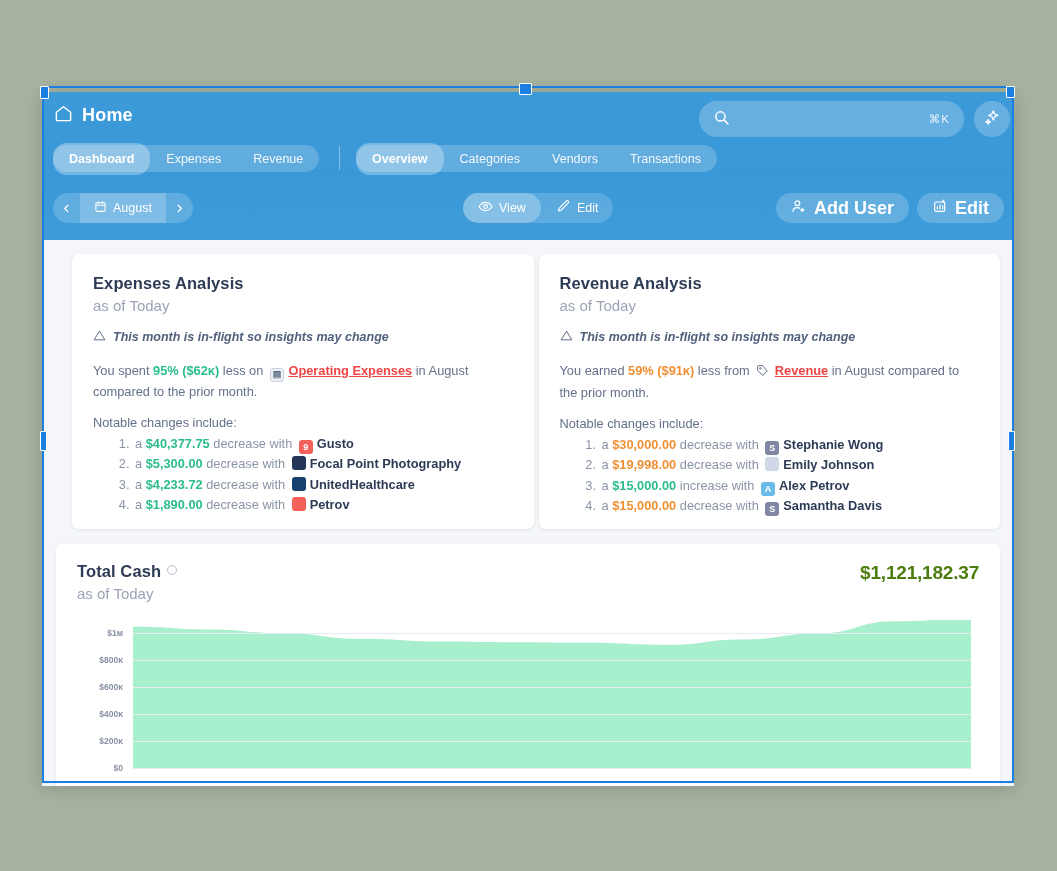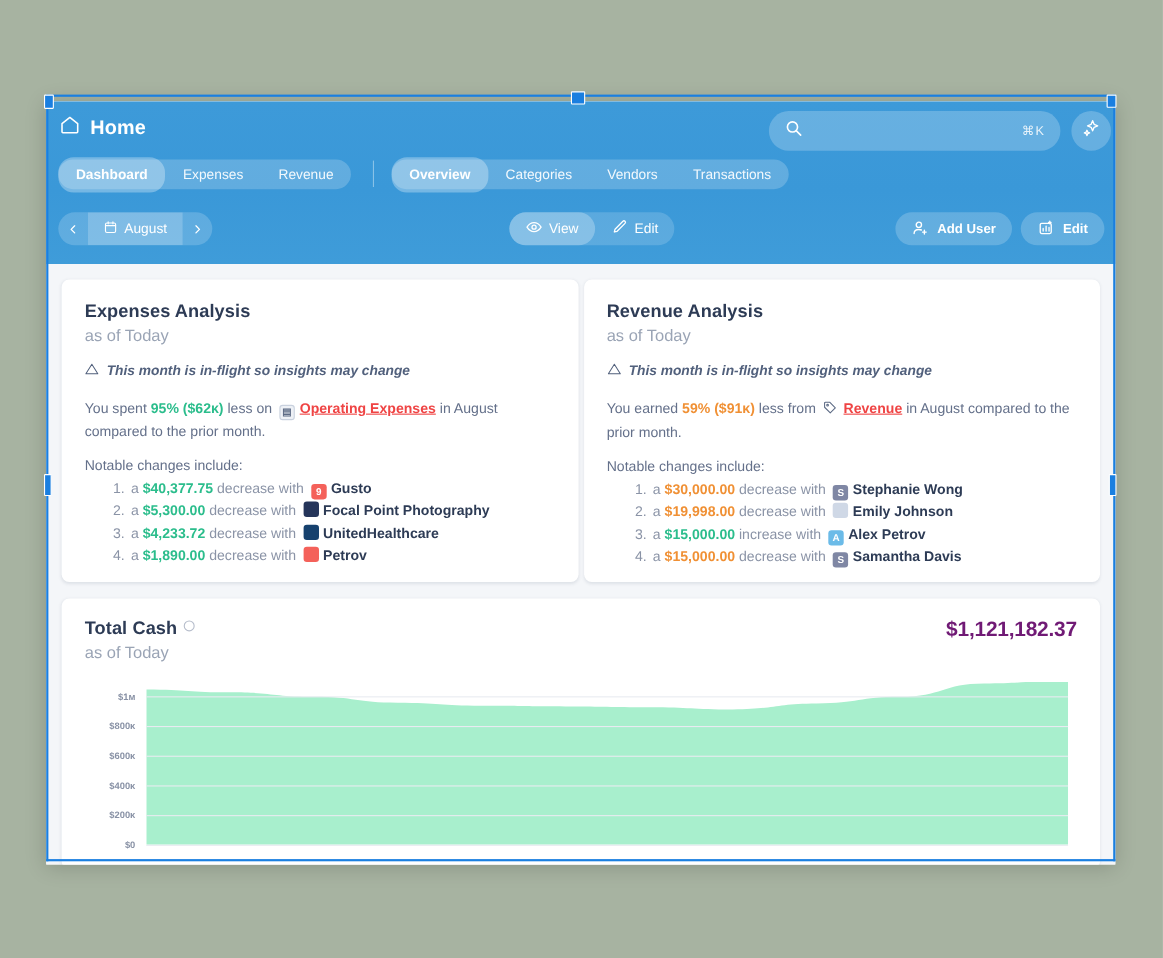--- a/index.html
+++ b/index.html
@@ -133,36 +133,36 @@
   .ve-seg.active { background: rgba(255,255,255,.26); font-weight: normal; }
 
   #right-actions {
     position: absolute; right: 10px; top: 9px;
     display: flex; align-items: center; gap: 8px;
   }
   .act-btn {
     height: 30px; padding: 0 15px;
     display: flex; align-items: center; gap: 7px;
     background: rgba(255,255,255,.2);
-    border-radius: 15px; font-size: 12px; font-weight: bold;
+    border-radius: 15px; font-size: 18px; font-weight: bold;
     cursor: pointer; white-space: nowrap;
   }
 
   
   #app-body {
     background: #f4f6f9;
     padding: 14px 14px 0 14px;
     height: 546px;
   }
   .card {
     background: #fff;
     border-radius: 7px;
     box-shadow: 0 1px 3px rgba(30,45,80,.10);
   }
-  #analysis-row { display: flex; gap: 5px; }
+  #analysis-row { display: flex; gap: 5px; margin-left: 16px; }
   .analysis-card { flex: 1; padding: 20px 21px 22px 21px; height: 275px; }
 
   .card-title {
     font-size: 16.5px; font-weight: bold; color: #2d3b55;
     letter-spacing: .1px;
   }
   .card-sub { font-size: 15px; color: #9aa4b5; margin-top: 4px; }
 
   .inflight {
     display: flex; align-items: center; gap: 7px;
@@ -200,21 +200,21 @@
   }
 
   
   #total-cash-card {
     margin-top: 15px; padding: 18px 21px 10px 21px;
     height: 246px;
   }
   #tc-head { display: flex; align-items: flex-start; }
   #tc-amount {
     margin-left: auto; font-size: 19px; font-weight: bold;
-    color: #701a75; letter-spacing: -.2px;
+    color: #4d7c0f; letter-spacing: -.2px;
   }
   .info-dot {
     display: inline-block; width: 10px; height: 10px;
     border: 1.2px solid #b6bdcb; border-radius: 50%;
     margin-left: 6px; vertical-align: 2px;
   }
 
   #chart-wrap { position: relative; margin-top: 18px; height: 180px; }
   #y-axis {
     position: absolute; left: 0; top: 0;

